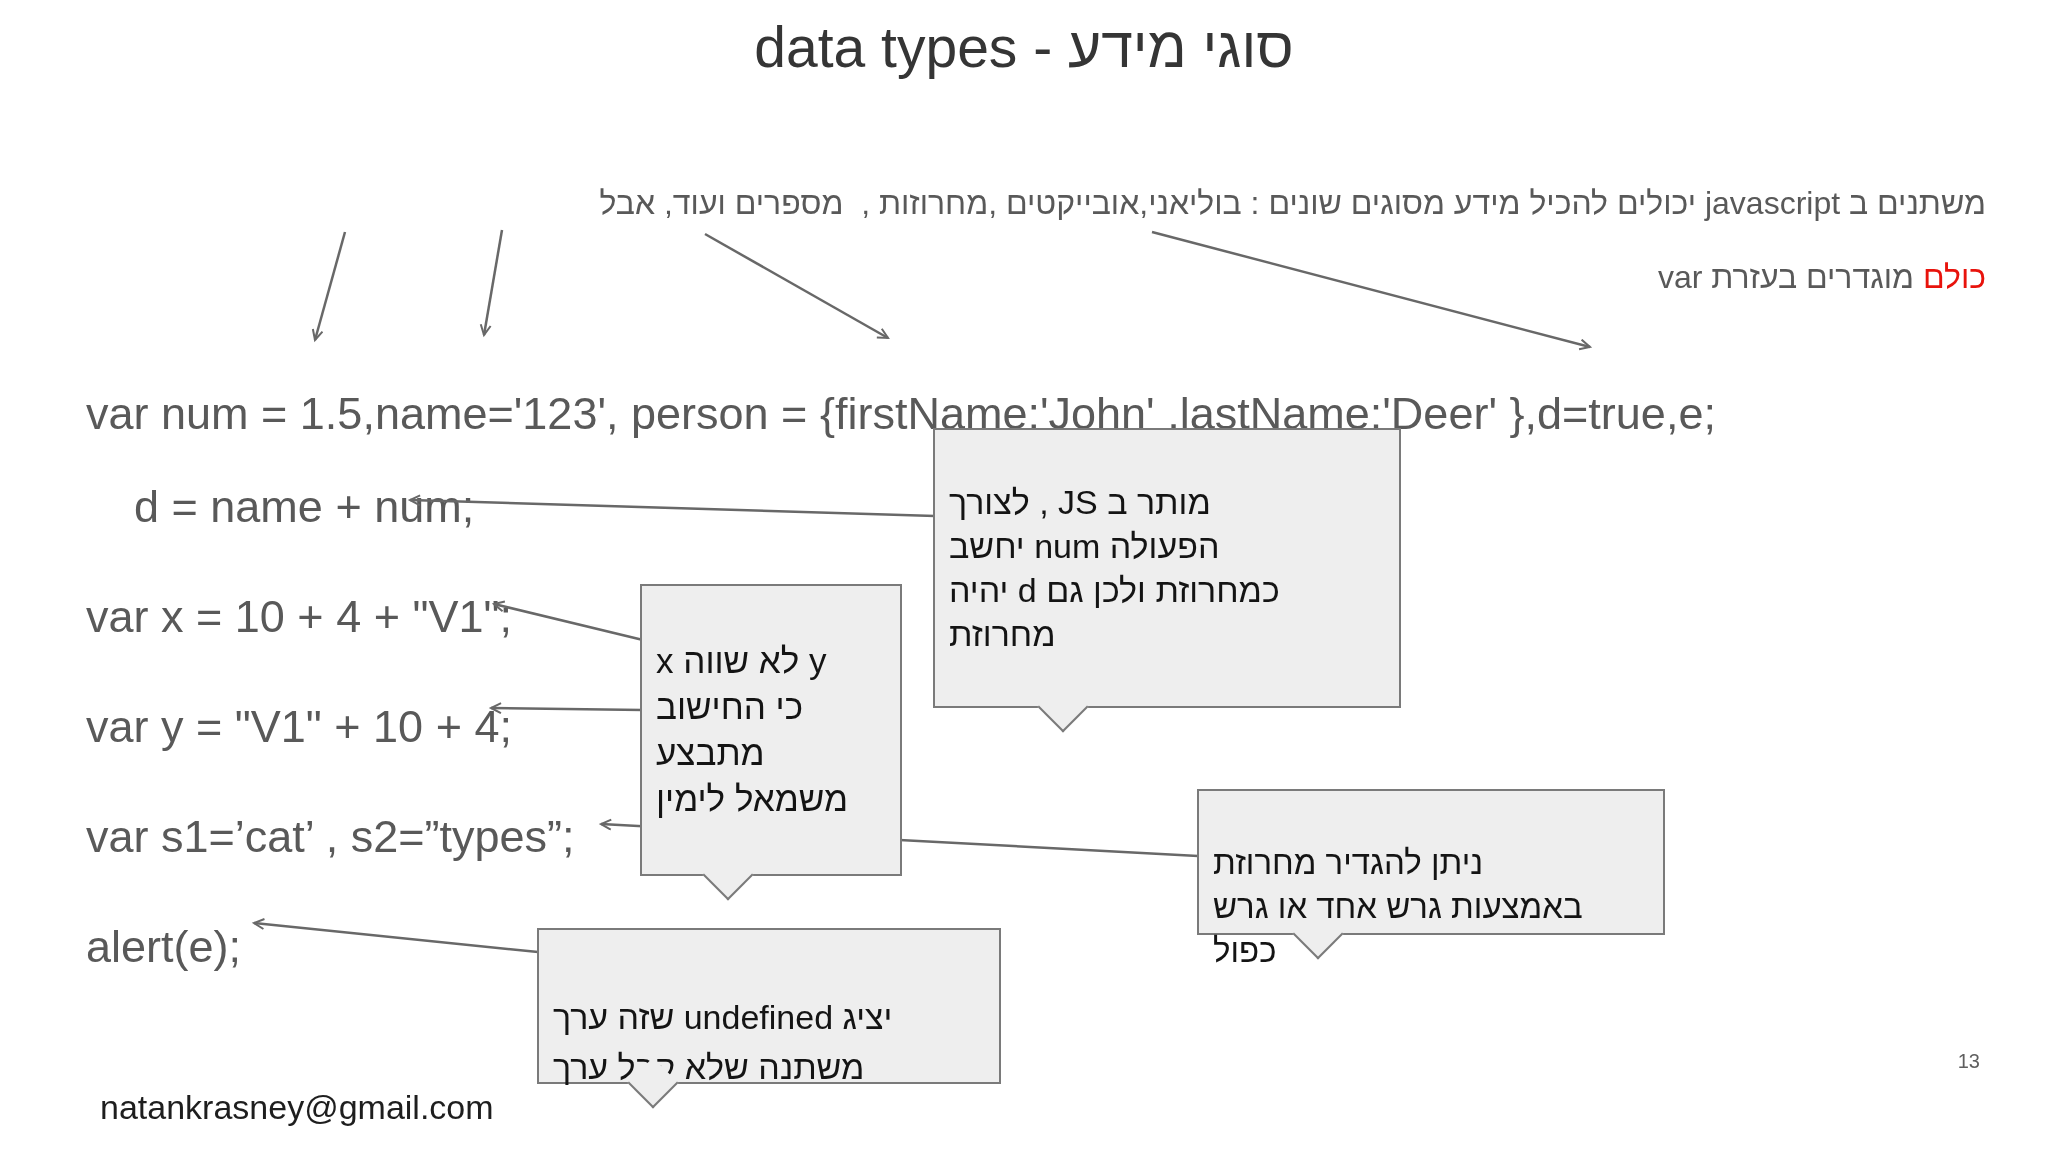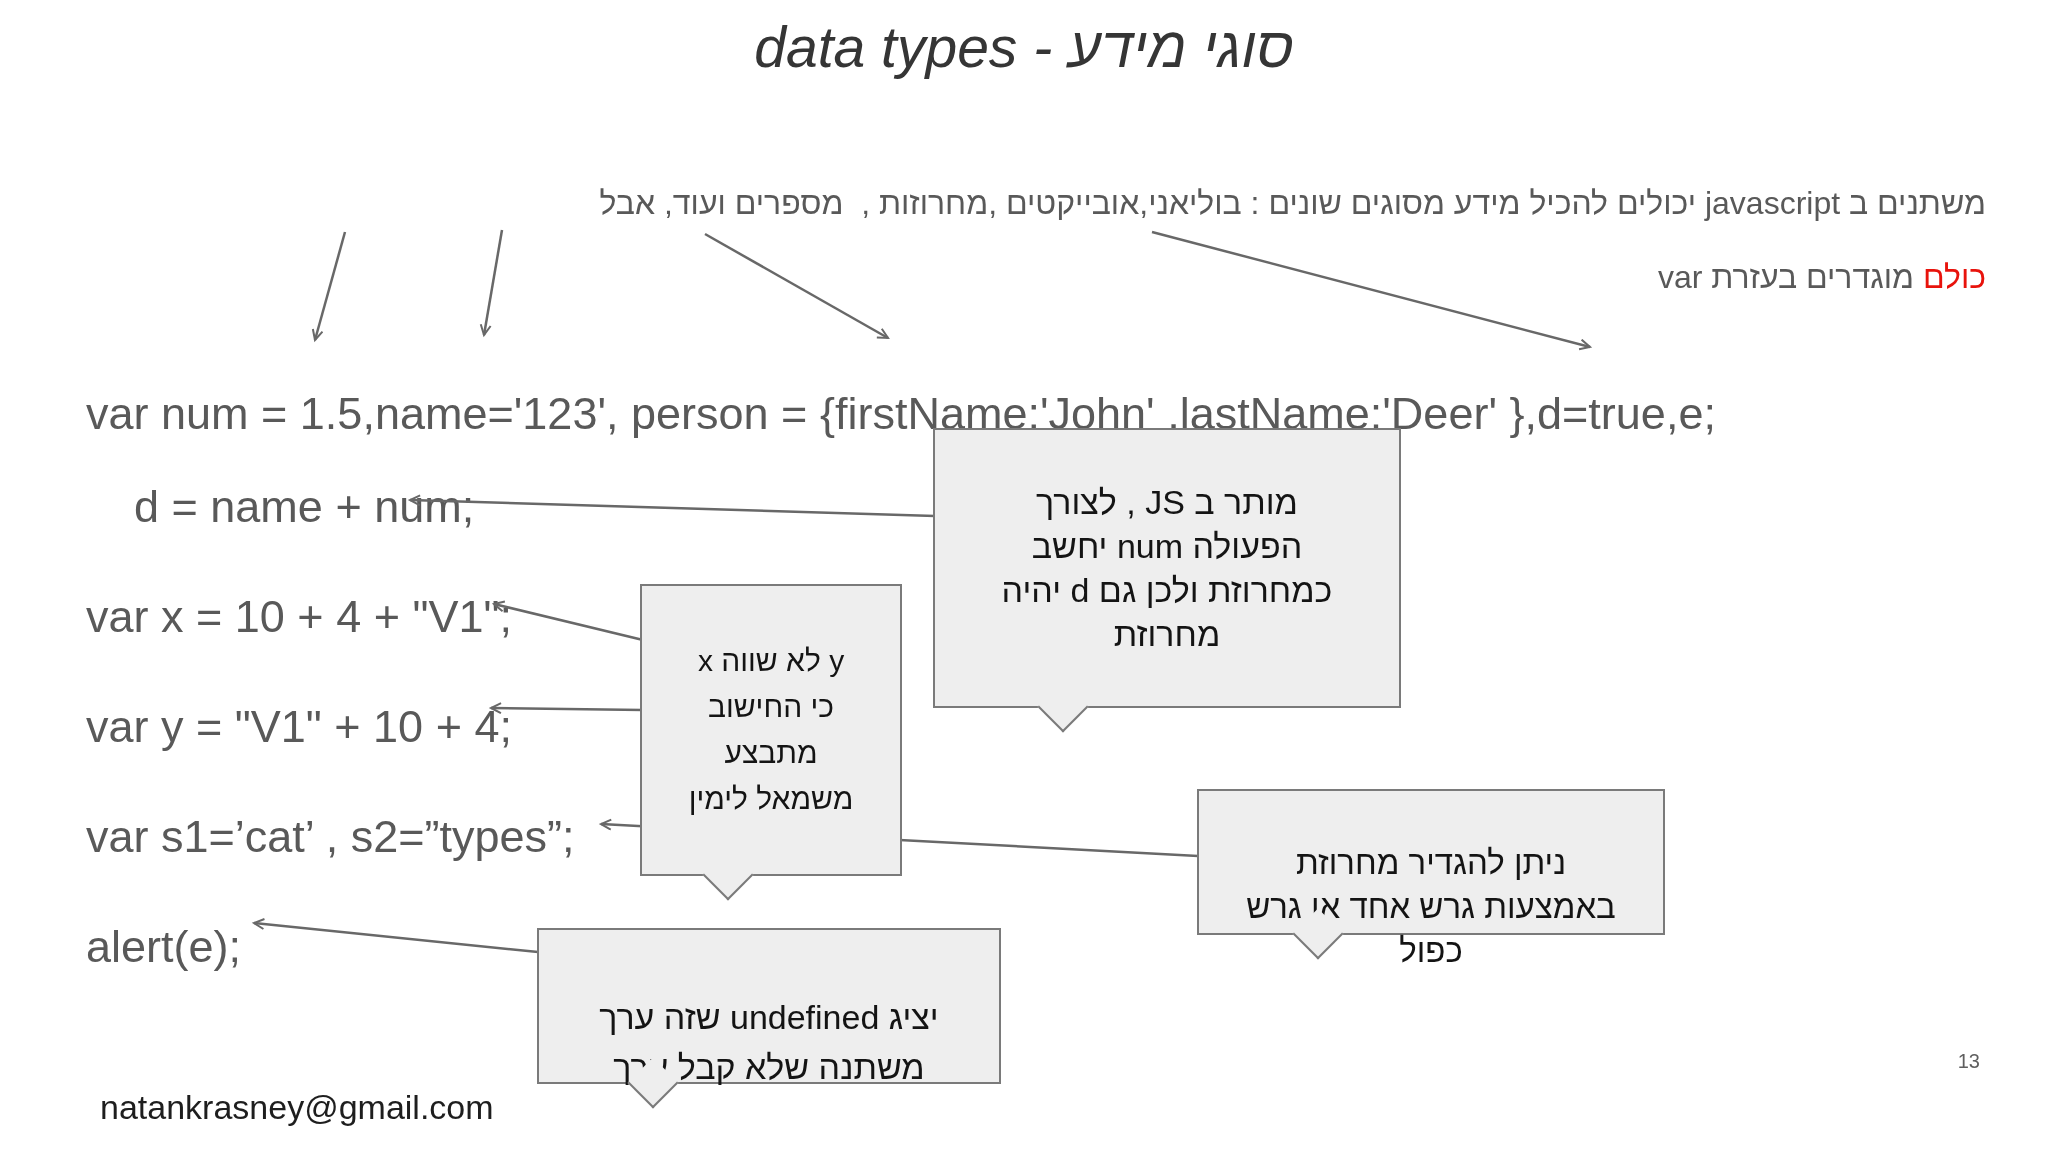--- a/index.html
+++ b/index.html
@@ -6,46 +6,46 @@
   .slide{
     position:relative;
     width:2048px;height:1152px;
     background:#ffffff;
     overflow:hidden;
     font-family:"Liberation Sans","DejaVu Sans",sans-serif;
   }
   .title{
     position:absolute;top:14px;left:0;width:100%;
     text-align:center;direction:rtl;
-    font-size:57px;color:#353535;font-style:italic;
+    font-size:57px;color:#353535;
   }
   .intro{
     position:absolute;top:166px;right:62px;width:1914px;
     direction:rtl;text-align:right;
     font-size:32px;line-height:74px;color:#595959;
     white-space:pre-wrap;
   }
   .intro .hl{color:#e8130c;}
   .code{
     position:absolute;left:86px;
     font-size:45px;color:#595959;
     white-space:pre;direction:ltr;
   }
   .c0{top:361px;margin-top:27px;} .c1{top:481px;margin-left:48px;} .c2{top:591px;}
   .c3{top:701px;} .c4{top:811px;} .c5{top:921px;}
   .callout{
     position:absolute;box-sizing:border-box;
     background:#eeeeee;border:2px solid #7a7a7a;
-    direction:rtl;text-align:center;
+    direction:rtl;text-align:left;
     font-size:34px;line-height:44px;color:#141414;
     padding:6px 14px;white-space:pre-line;
     z-index:3;
   }
   .co1{left:933px;top:428px;width:468px;min-height:192px;}
-  .co2{left:640px;top:584px;width:262px;min-height:196px;font-size:30px;line-height:46px;}
+  .co2{left:640px;top:584px;width:262px;min-height:196px;font-size:35px;line-height:46px;}
   .co3{left:537px;top:928px;width:464px;height:156px;padding-top:12px;line-height:50px;}
   .co4{left:1197px;top:789px;width:468px;height:146px;font-size:33px;}
   .tail{
     position:absolute;bottom:-19px;width:34px;height:34px;
     background:#eeeeee;
     border-style:solid;border-color:#7a7a7a;border-width:0 2px 2px 0;
     transform:rotate(45deg);
   }
   .t1{left:110px;} .t2{left:68px;} .t3{left:96px;} .t4{left:101px;}
   .arrows{position:absolute;left:0;top:0;z-index:1;}

